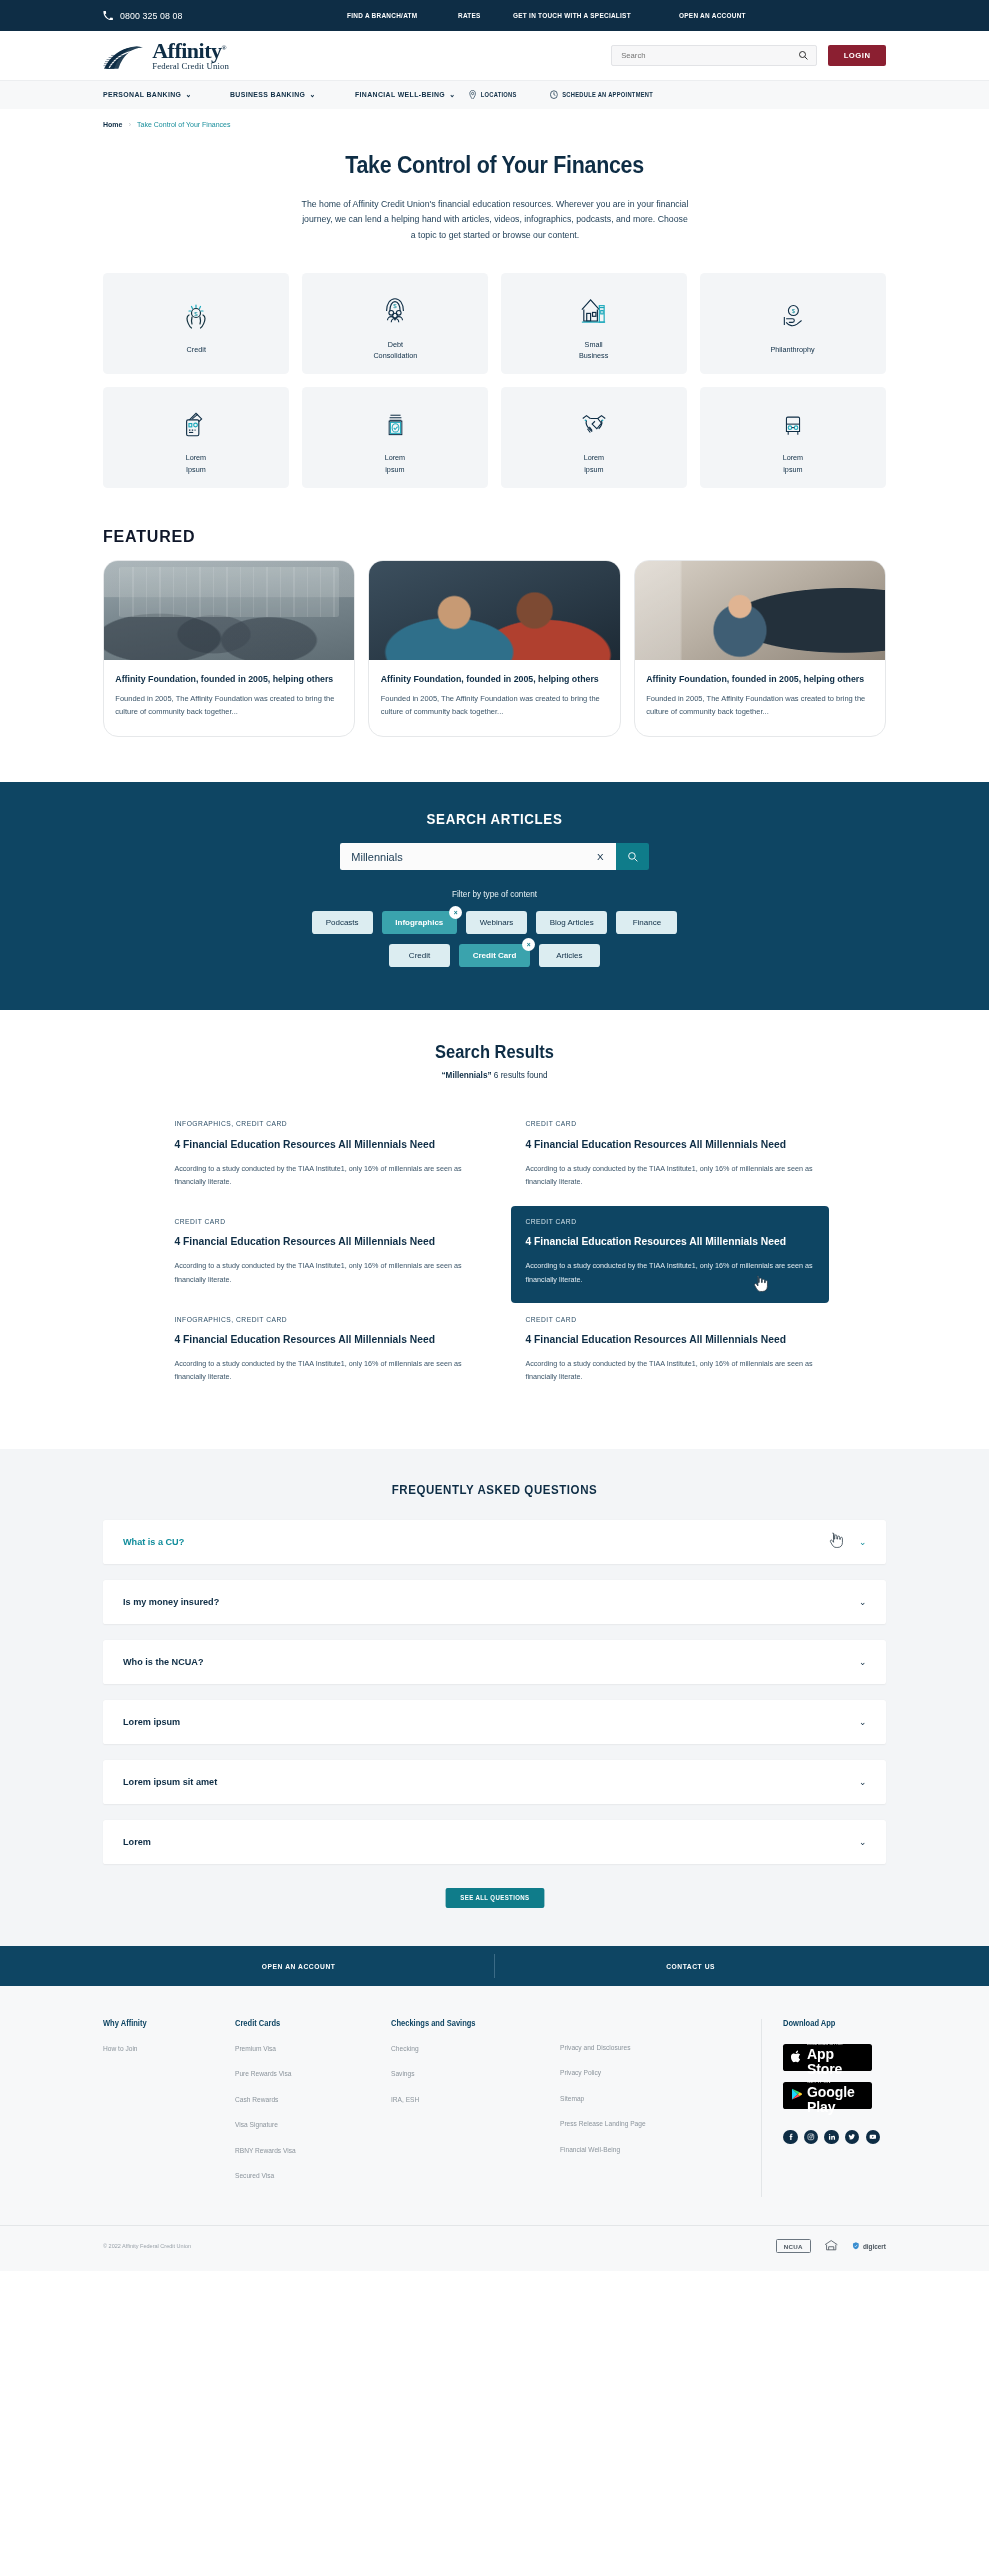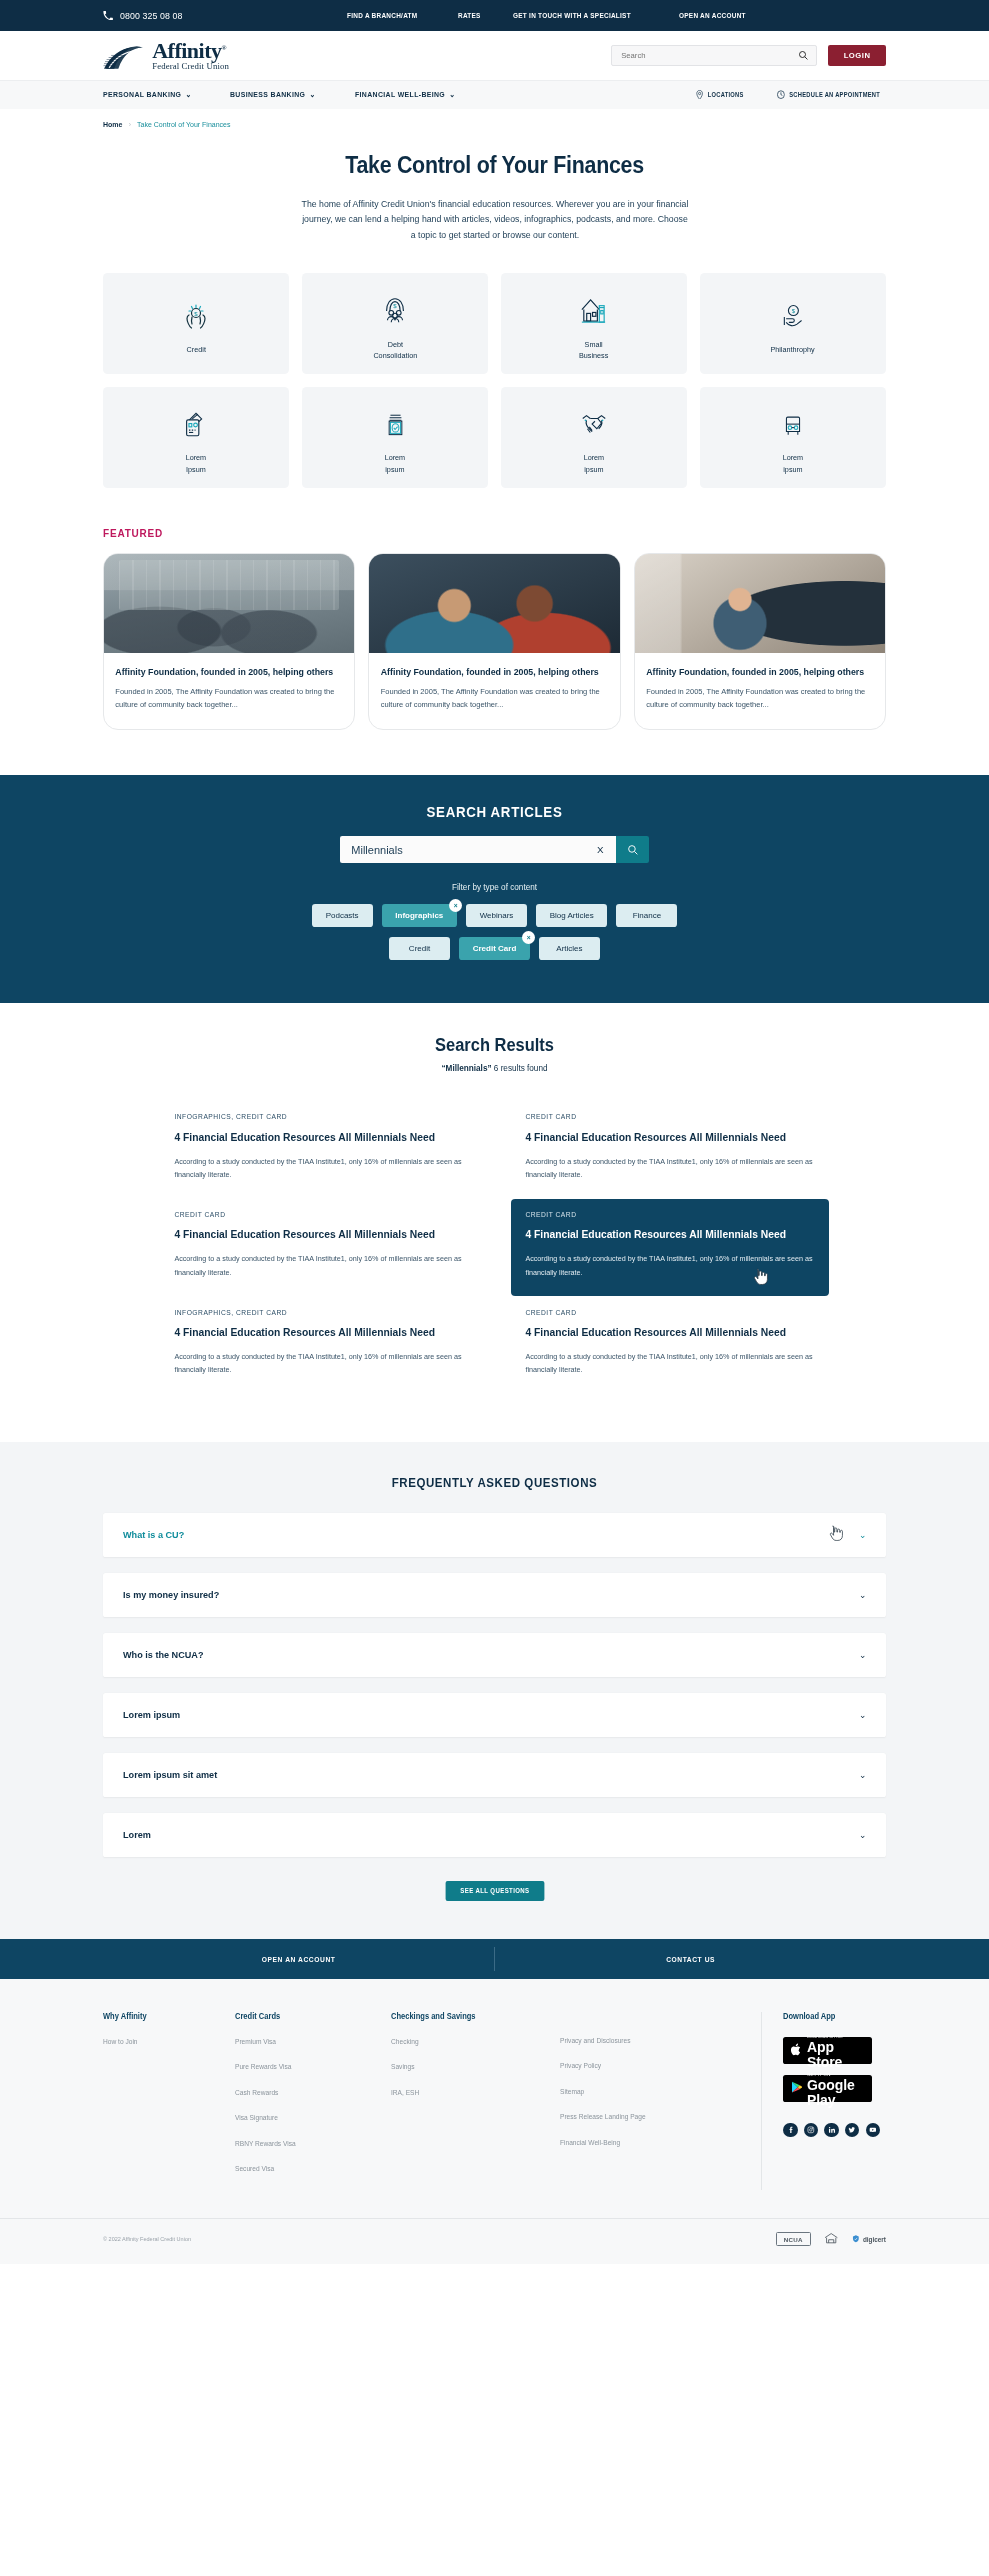--- a/index.html
+++ b/index.html
@@ -34,21 +34,21 @@
   .searchbox{width:206px;height:21.6px;background:#f7f7f8;border:0.5px solid #e2e3e6;border-radius:2.1px;
              display:flex;align-items:center;padding:0 7.2px 0 9.3px;}
   .searchbox input{flex:1;border:0;background:transparent;outline:none;font-size:7.7px;color:#6a6f76;
                    font-family:"Liberation Sans",sans-serif;}
   .searchbox .sicon{width:11.3px;height:11.3px;flex:none;display:flex;align-items:center;justify-content:center;cursor:pointer}
   .btn-login{background:#8b1f31;color:#fff;border:0;border-radius:2.1px;height:21.6px;padding:0 15.5px;
              font-size:7.7px;font-weight:700;letter-spacing:0.5px;cursor:pointer;font-family:"Liberation Sans",sans-serif;}
 
   
   nav.mainnav{background:#f7f8f9;height:29px;display:flex;align-items:center;border-top:0.5px solid #eceef0;}
-  nav.mainnav .wrap{display:flex;align-items:center;justify-content:space-between;}
+  nav.mainnav .wrap{display:flex;align-items:center;}
   .navleft{display:flex;gap:29px;}
   .navitem{display:flex;align-items:center;gap:4.6px;color:#0e2d45;font-size:7.7px;font-weight:600;
            letter-spacing:0.4px;cursor:pointer;transform:scaleX(.9);transform-origin:left center;white-space:nowrap}
   .navright{display:flex;gap:25px;align-items:center;}
   .navlink{display:flex;align-items:center;gap:4.6px;color:#0e2d45;font-size:6.4px;font-weight:600;
            letter-spacing:0.3px;cursor:pointer;transform:scaleX(.9);white-space:nowrap}
 
   
   .crumbs{padding:12.4px 0 0;display:flex;align-items:center;gap:6.2px;font-size:7px;}
   .crumbs a{color:#0e2d45;text-decoration:none;font-weight:600}
@@ -65,21 +65,21 @@
   
   .topics{display:grid;grid-template-columns:repeat(4,1fr);gap:12.4px;margin-top:25px;}
   .topic{background:#f3f5f7;border-radius:4.6px;height:101px;display:flex;flex-direction:column;
          align-items:center;justify-content:center;gap:5.2px;cursor:pointer;}
   .topic .ic{height:40px;display:flex;align-items:flex-end;justify-content:center}
   .topic .lbl{font-size:7.7px;line-height:1.5;text-align:center;color:#0e2d45;transform:scaleX(.94);
               white-space:pre-line;margin-top:7.2px}
 
   
   .featured{margin-top:40px;}
-  .featured h2{font-size:10px;font-weight:800;letter-spacing:0.8px;color:#be185d;margin-bottom:14.4px;}
+  .featured h2{font-size:16px;font-weight:800;letter-spacing:0.8px;color:#0f172a;margin-bottom:14.4px;}
   .fgrid{display:grid;grid-template-columns:repeat(3,1fr);gap:13.4px;}
   .fcard{border:0.5px solid #e6e8ea;border-radius:15px;overflow:hidden;background:#fff;cursor:pointer;}
   .fthumb{height:99px;position:relative;overflow:hidden;}
   .fbody{padding:12.4px 11.3px 17.5px;}
   .fbody h3{font-size:8.8px;font-weight:800;line-height:1.38;color:#0e2d45;margin-bottom:7.2px;}
   .fbody p{font-size:7.5px;line-height:1.75;color:#3b5569;}
 
   
   .ph{position:absolute;inset:0}
   .ph1{background:linear-gradient(170deg,#9aa7ad 0%,#7d8b92 40%,#5f6d74 100%)}

